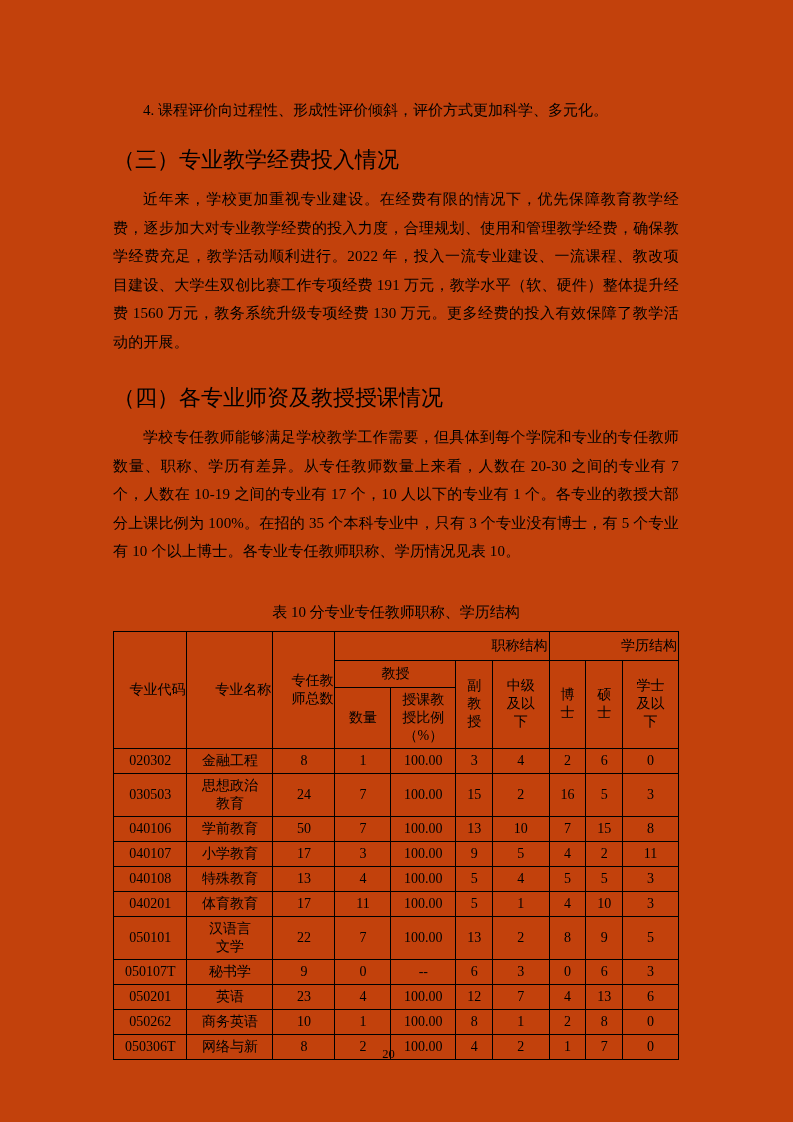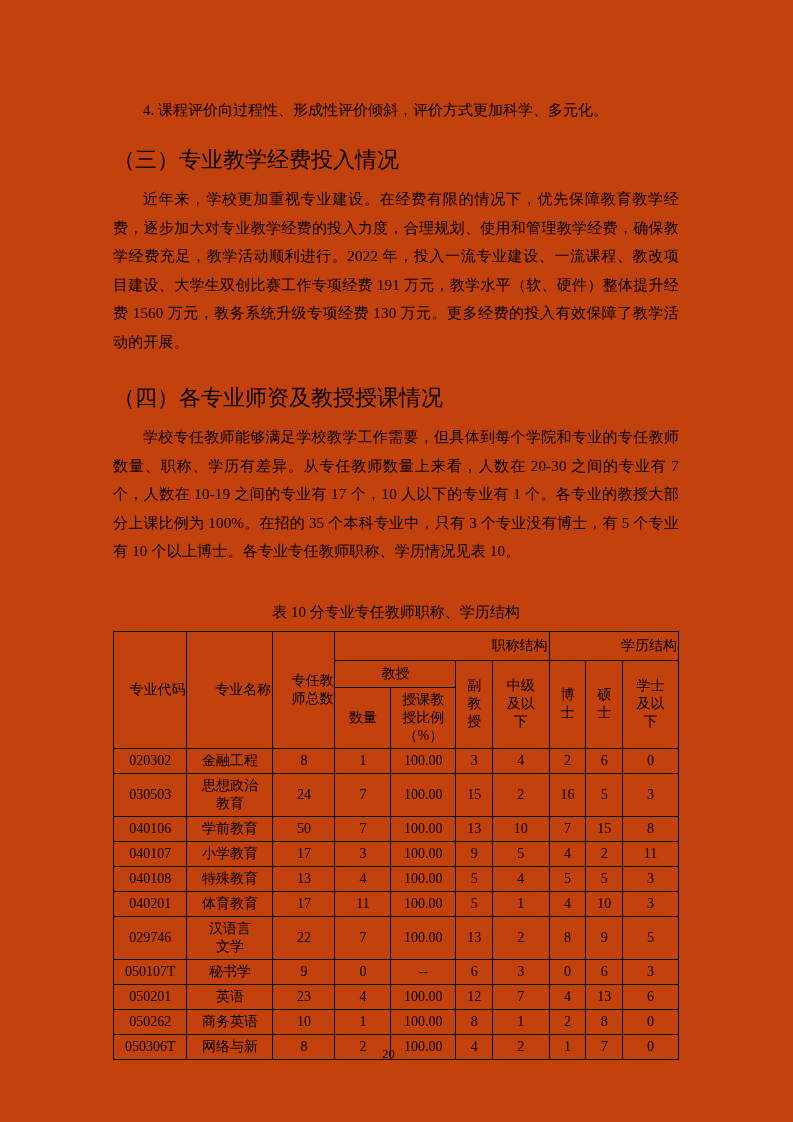--- a/index.html
+++ b/index.html
@@ -206,21 +206,21 @@
             <td>17</td>
             <td>11</td>
             <td>100.00</td>
             <td>5</td>
             <td>1</td>
             <td>4</td>
             <td>10</td>
             <td>3</td>
           </tr>
           <tr>
-            <td>029746</td>
+            <td>050101</td>
             <td>汉语言
 文学</td>
             <td>22</td>
             <td>7</td>
             <td>100.00</td>
             <td>13</td>
             <td>2</td>
             <td>8</td>
             <td>9</td>
             <td>5</td>

